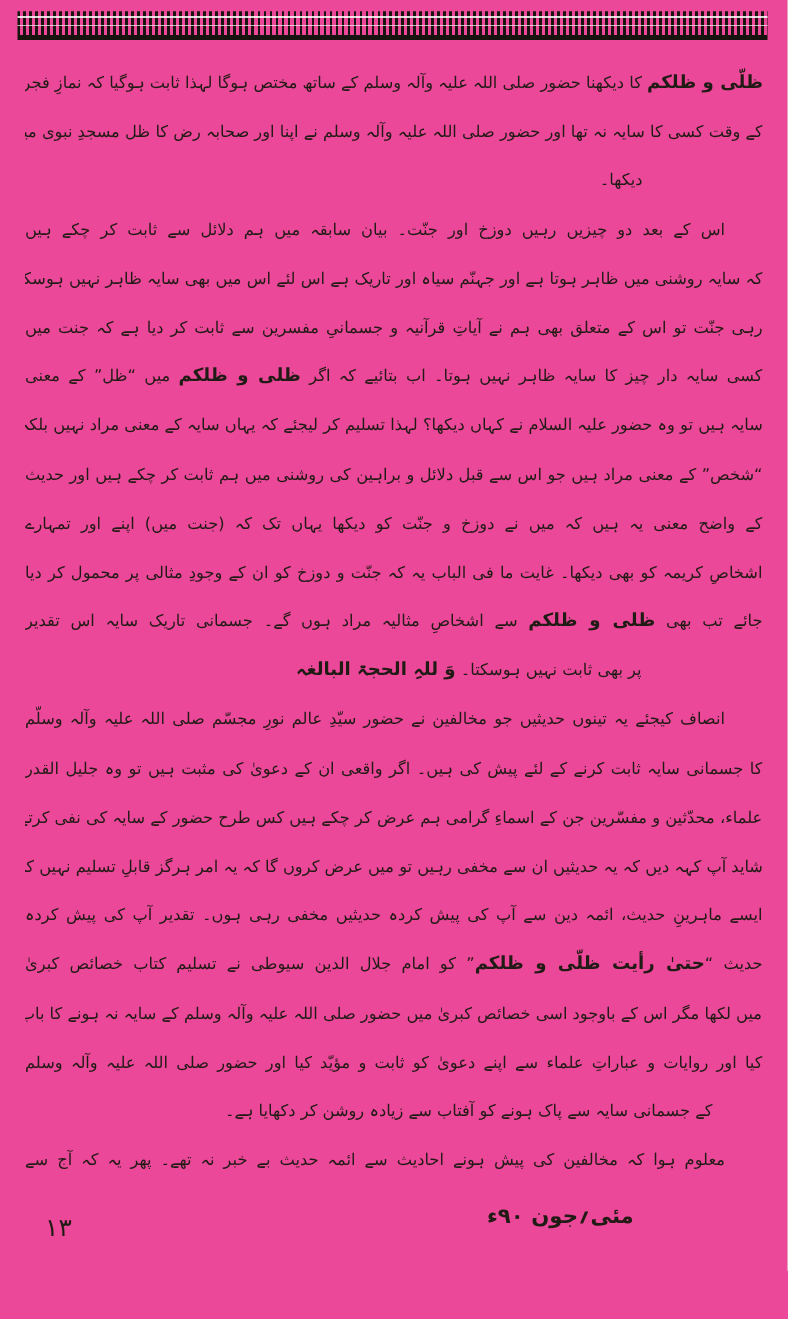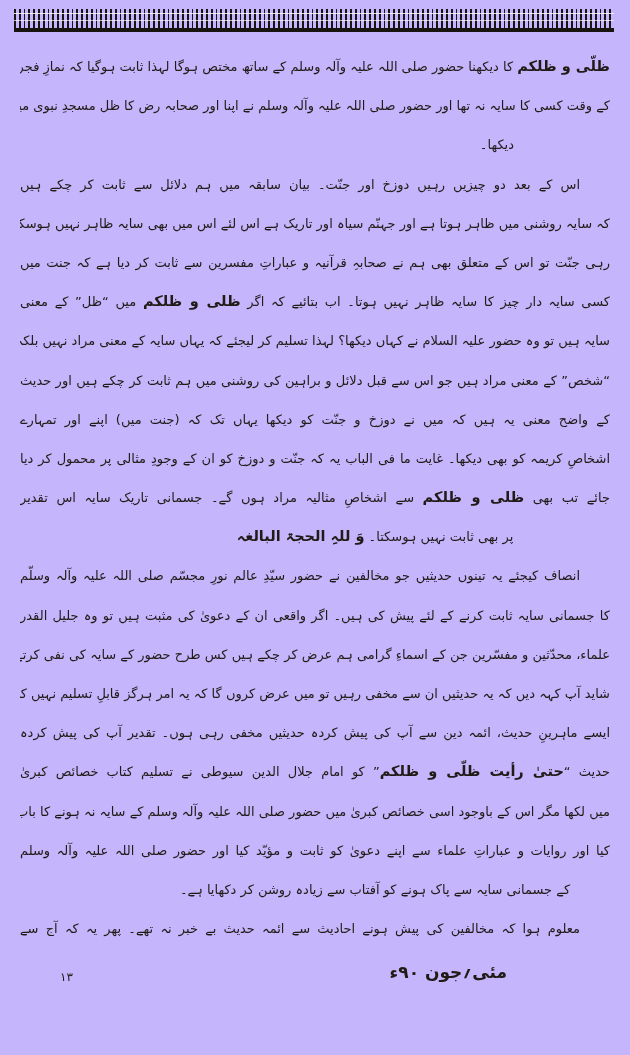--- a/index.html
+++ b/index.html
@@ -2,21 +2,21 @@
 <html lang="ur" dir="rtl"><head>
 <meta charset="utf-8">
 <title>Scanned book page</title>
 <style>
   html, body { margin: 0; padding: 0; background: #e8e6e0; }
   .page {
     position: relative;
     width: 630px;
     height: 1055px;
     margin: 0 auto;
-    background: #c4b5fd;
+    background: #ec4899;
     color: #201b15;
     font-family: "DejaVu Sans", sans-serif;
     overflow: hidden;
     direction: rtl;
   }
   
   .ornament {
     margin: 9px 16px 0 14px;
     height: 19px;
     border-bottom: 4px solid #17130e;
@@ -53,38 +53,38 @@
     align-items: flex-start;
     direction: rtl;
   }
   .issue {
     margin-right: 103px;
     font-size: 17px;
     font-weight: 700;
     letter-spacing: 0;
   }
   .page-number {
-    margin-left: 40px;
+    margin-left: 16px;
     margin-top: 8px;
-    font-size: 12px;
+    font-size: 20px;
   }
 </style>
 </head>
 <body>
 
 <div class="page">
   <div class="ornament"></div>
 
   <div class="body-text">
       <div class="line al-justify"><span class="b">ظلّی و ظلکم</span><span> کا دیکھنا حضور صلی اللہ علیہ وآلہ وسلم کے ساتھ مختص ہوگا لہذا ثابت ہوگیا کہ نمازِ فجر</span></div>
       <div class="line al-justify"><span>کے وقت کسی کا سایہ نہ تھا اور حضور صلی اللہ علیہ وآلہ وسلم نے اپنا اور صحابہ رض کا ظل مسجدِ نبوی میں ہرگز نہیں</span></div>
       <div class="line al-inset"><span>دیکھا۔</span></div>
       <div class="line al-justify indent"><span>اس کے بعد دو چیزیں رہیں دوزخ اور جنّت۔ بیان سابقہ میں ہم دلائل سے ثابت کر چکے ہیں</span></div>
       <div class="line al-justify"><span>کہ سایہ روشنی میں ظاہر ہوتا ہے اور جہنّم سیاہ اور تاریک ہے اس لئے اس میں بھی سایہ ظاہر نہیں ہوسکتا۔ اب</span></div>
-      <div class="line al-justify"><span>رہی جنّت تو اس کے متعلق بھی ہم نے صحابہِ قرآنیہ و عباراتِ مفسرین سے ثابت کر دیا ہے کہ جنت میں</span></div>
+      <div class="line al-justify"><span>رہی جنّت تو اس کے متعلق بھی ہم نے آیاتِ قرآنیہ و جسمانیِ مفسرین سے ثابت کر دیا ہے کہ جنت میں</span></div>
       <div class="line al-justify"><span>کسی سایہ دار چیز کا سایہ ظاہر نہیں ہوتا۔ اب بتائیے کہ اگر </span><span class="b">ظلی و ظلکم</span><span> میں “ظل” کے معنی</span></div>
       <div class="line al-justify"><span>سایہ ہیں تو وہ حضور علیہ السلام نے کہاں دیکھا؟ لہذا تسلیم کر لیجئے کہ یہاں سایہ کے معنی مراد نہیں بلکہ وہی</span></div>
       <div class="line al-justify"><span>“شخص” کے معنی مراد ہیں جو اس سے قبل دلائل و براہین کی روشنی میں ہم ثابت کر چکے ہیں اور حدیث</span></div>
       <div class="line al-justify"><span>کے واضح معنی یہ ہیں کہ میں نے دوزخ و جنّت کو دیکھا یہاں تک کہ (جنت میں) اپنے اور تمہارے</span></div>
       <div class="line al-justify"><span>اشخاصِ کریمہ کو بھی دیکھا۔ غایت ما فی الباب یہ کہ جنّت و دوزخ کو ان کے وجودِ مثالی پر محمول کر دیا</span></div>
       <div class="line al-justify"><span>جائے تب بھی </span><span class="b">ظلی و ظلکم</span><span> سے اشخاصِ مثالیہ مراد ہوں گے۔ جسمانی تاریک سایہ اس تقدیر</span></div>
       <div class="line al-center"><span>پر بھی ثابت نہیں ہوسکتا۔ </span><span class="b">وَ للہِ الحجۃ البالغہ</span></div>
       <div class="line al-justify indent"><span>انصاف کیجئے یہ تینوں حدیثیں جو مخالفین نے حضور سیّدِ عالم نورِ مجسّم صلی اللہ علیہ وآلہ وسلّم</span></div>
       <div class="line al-justify"><span>کا جسمانی سایہ ثابت کرنے کے لئے پیش کی ہیں۔ اگر واقعی ان کے دعویٰ کی مثبت ہیں تو وہ جلیل القدر</span></div>
       <div class="line al-justify"><span>علماء، محدّثین و مفسّرین جن کے اسماءِ گرامی ہم عرض کر چکے ہیں کس طرح حضور کے سایہ کی نفی کرتے؟</span></div>

